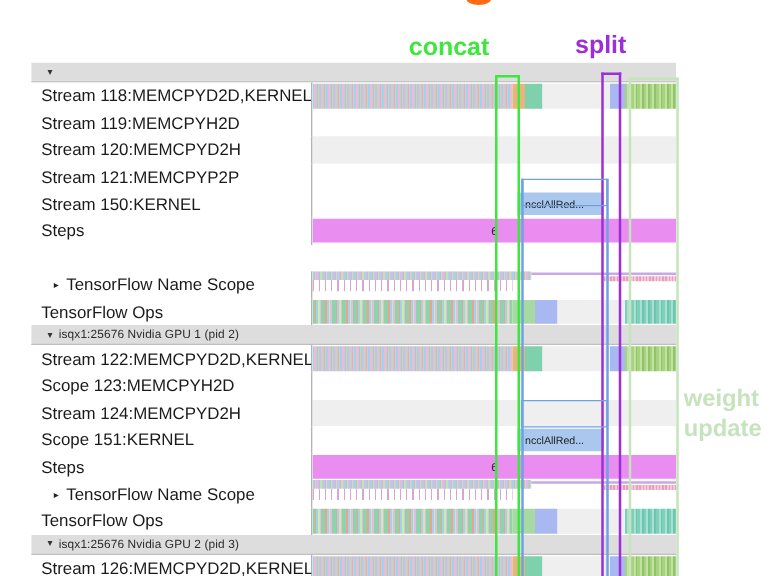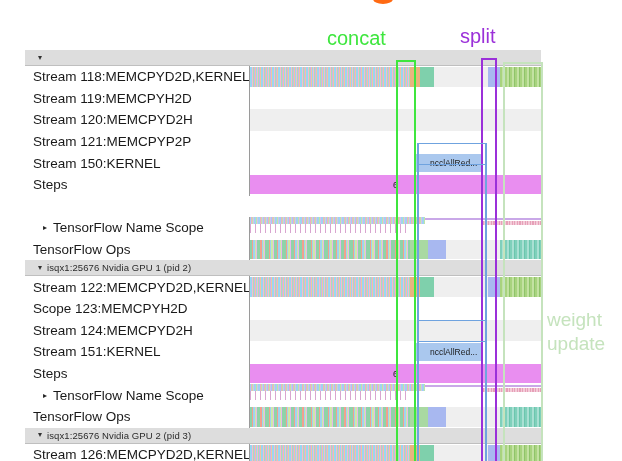--- a/index.html
+++ b/index.html
@@ -2,21 +2,21 @@
 <html><head>
 <meta charset="utf-8">
 <style>
   html,body{margin:0;padding:0;background:#ffffff;}
   body{
     width:622px;height:461px;position:relative;overflow:hidden;
     font-family:"Liberation Sans", sans-serif;
     -webkit-font-smoothing:antialiased;
   }
   
-  .annot{position:absolute;font-weight:400;white-space:nowrap;line-height:1;}
+  .annot{position:absolute;font-weight:700;white-space:nowrap;line-height:1;}
   #annot-concat{left:327px;top:28px;font-size:20px;color:#3ee63e;}
   #annot-split{left:460px;top:26px;font-size:20px;color:#9b30d9;}
   #annot-nccl{left:428px;top:108px;font-size:19px;color:#5b8fd6;}
   #annot-weight{left:547px;top:308px;font-size:19px;color:#c5e3bd;line-height:1.25;}
   #annot-orange-clip{position:absolute;left:373px;top:-6px;width:20px;height:10px;
     background:#ff6a13;border-radius:50%;}
 
   
   #panel{position:absolute;left:25px;top:50px;width:516px;height:411px;
          background:#fff;overflow:hidden;}
@@ -36,21 +36,21 @@
   .row.shade .trk{background:#efefef;}
 
   
   .seg{position:absolute;top:1px;bottom:1px;}
   .bar-steps{position:absolute;top:1.5px;bottom:1.5px;background:#e98ef0;}
   .bar-launch{position:absolute;top:1.5px;bottom:1.5px;background:#e3b283;}
   .steps-num{position:absolute;top:0;bottom:0;left:0;width:100%;
     display:flex;align-items:center;justify-content:center;font-size:9px;color:#222;}
 
   .nccl-block{position:absolute;top:2px;bottom:2px;background:#aac8ee;
-    display:flex;align-items:center;padding-left:16px;box-sizing:border-box;
+    display:flex;align-items:center;padding-left:6px;box-sizing:border-box;
     font-size:8.5px;color:#1c1c1c;overflow:hidden;}
   .dense-b{background:repeating-linear-gradient(90deg,
      #8fd3a8 0 2px,#f2a08e 2px 3.2px,#9fd4f0 3.2px 4.6px,#cfe9a8 4.6px 6px,
      #e7b9ea 6px 7px,#8fd3a8 7px 8.4px);}
   .dense-c{background:repeating-linear-gradient(90deg,
      #9ad6f2 0 1.6px,#f6b8cf 1.6px 2.6px,#a9e0b6 2.6px 3.6px,#c9b4ec 3.6px 4.6px,
      #f0c79d 4.6px 5.6px);}
   .dense-green{background:repeating-linear-gradient(90deg,
      #a8d37e 0 2px,#c3e2a2 2px 3.6px,#8fc46a 3.6px 5px);}
   .dense-teal{background:repeating-linear-gradient(90deg,
@@ -195,21 +195,21 @@
     <div class="row shade">
       <div class="lbl">
         <span>Stream 124:MEMCPYD2H</span>
       </div>
       <div class="trk">
         <div class="seg " style="left: 0px; width: 291px; background: rgb(239, 239, 239);"></div>
       </div>
     </div>
     <div class="row">
       <div class="lbl">
-        <span>Stream 151:KERNEL</span>
+        <span>Scope 151:KERNEL</span>
       </div>
       <div class="trk">
         <div class="nccl-block" style="left: 164px; width: 69px;">ncclAllRed...</div>
       </div>
     </div>
     <div class="row">
       <div class="lbl">
         <span>Steps</span>
       </div>
       <div class="trk">

